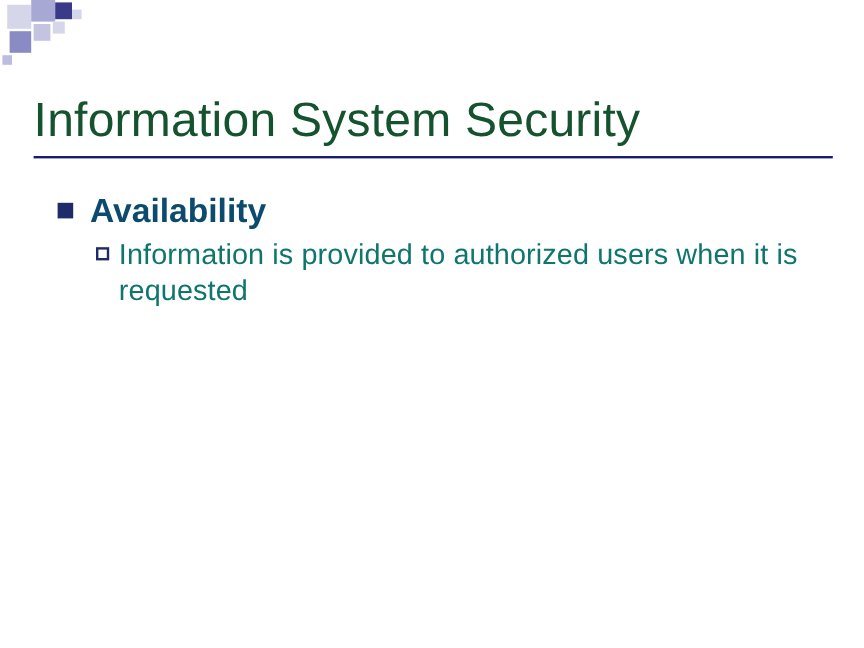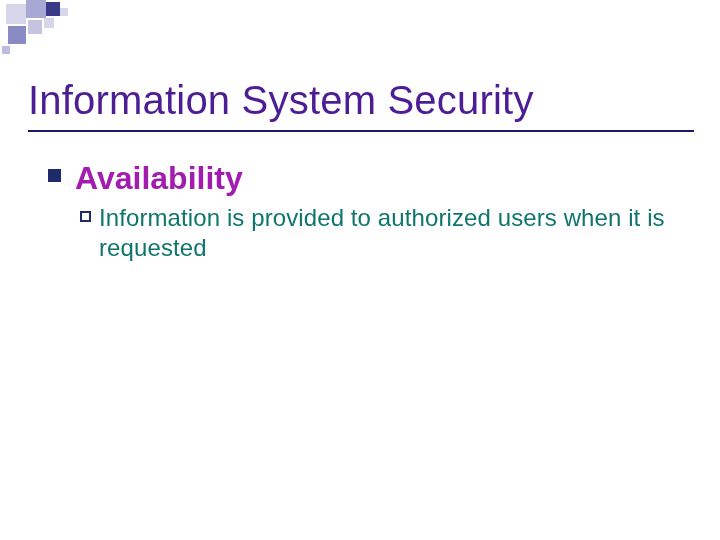--- a/index.html
+++ b/index.html
@@ -24,21 +24,21 @@
     }
     .decoration .sq {
       position: absolute;
     }
     .slide-title {
       position: absolute;
       top: 78px;
       left: 28px;
       font-size: 40px;
       font-weight: 400;
-      color: #4c1d95;
+      color: #14532d;
       letter-spacing: 0.2px;
     }
     .title-underline {
       position: absolute;
       top: 130px;
       left: 28px;
       width: 666px;
       height: 2.2px;
       background: #1a1a6e;
     }
@@ -55,23 +55,23 @@
     }
     .bullet-square {
       width: 13px;
       height: 13px;
       background: #1f2a6a;
       margin-top: 9px;
       margin-right: 14px;
       flex-shrink: 0;
     }
     .level1-text {
-      font-size: 32px;
+      font-size: 28px;
       font-weight: 700;
-      color: #a21caf;
+      color: #0c4a6e;
     }
     .level2 {
       margin-left: 32px;
       margin-top: 6px;
       display: flex;
       align-items: flex-start;
     }
     .bullet-hollow {
       width: 11px;
       height: 11px;

